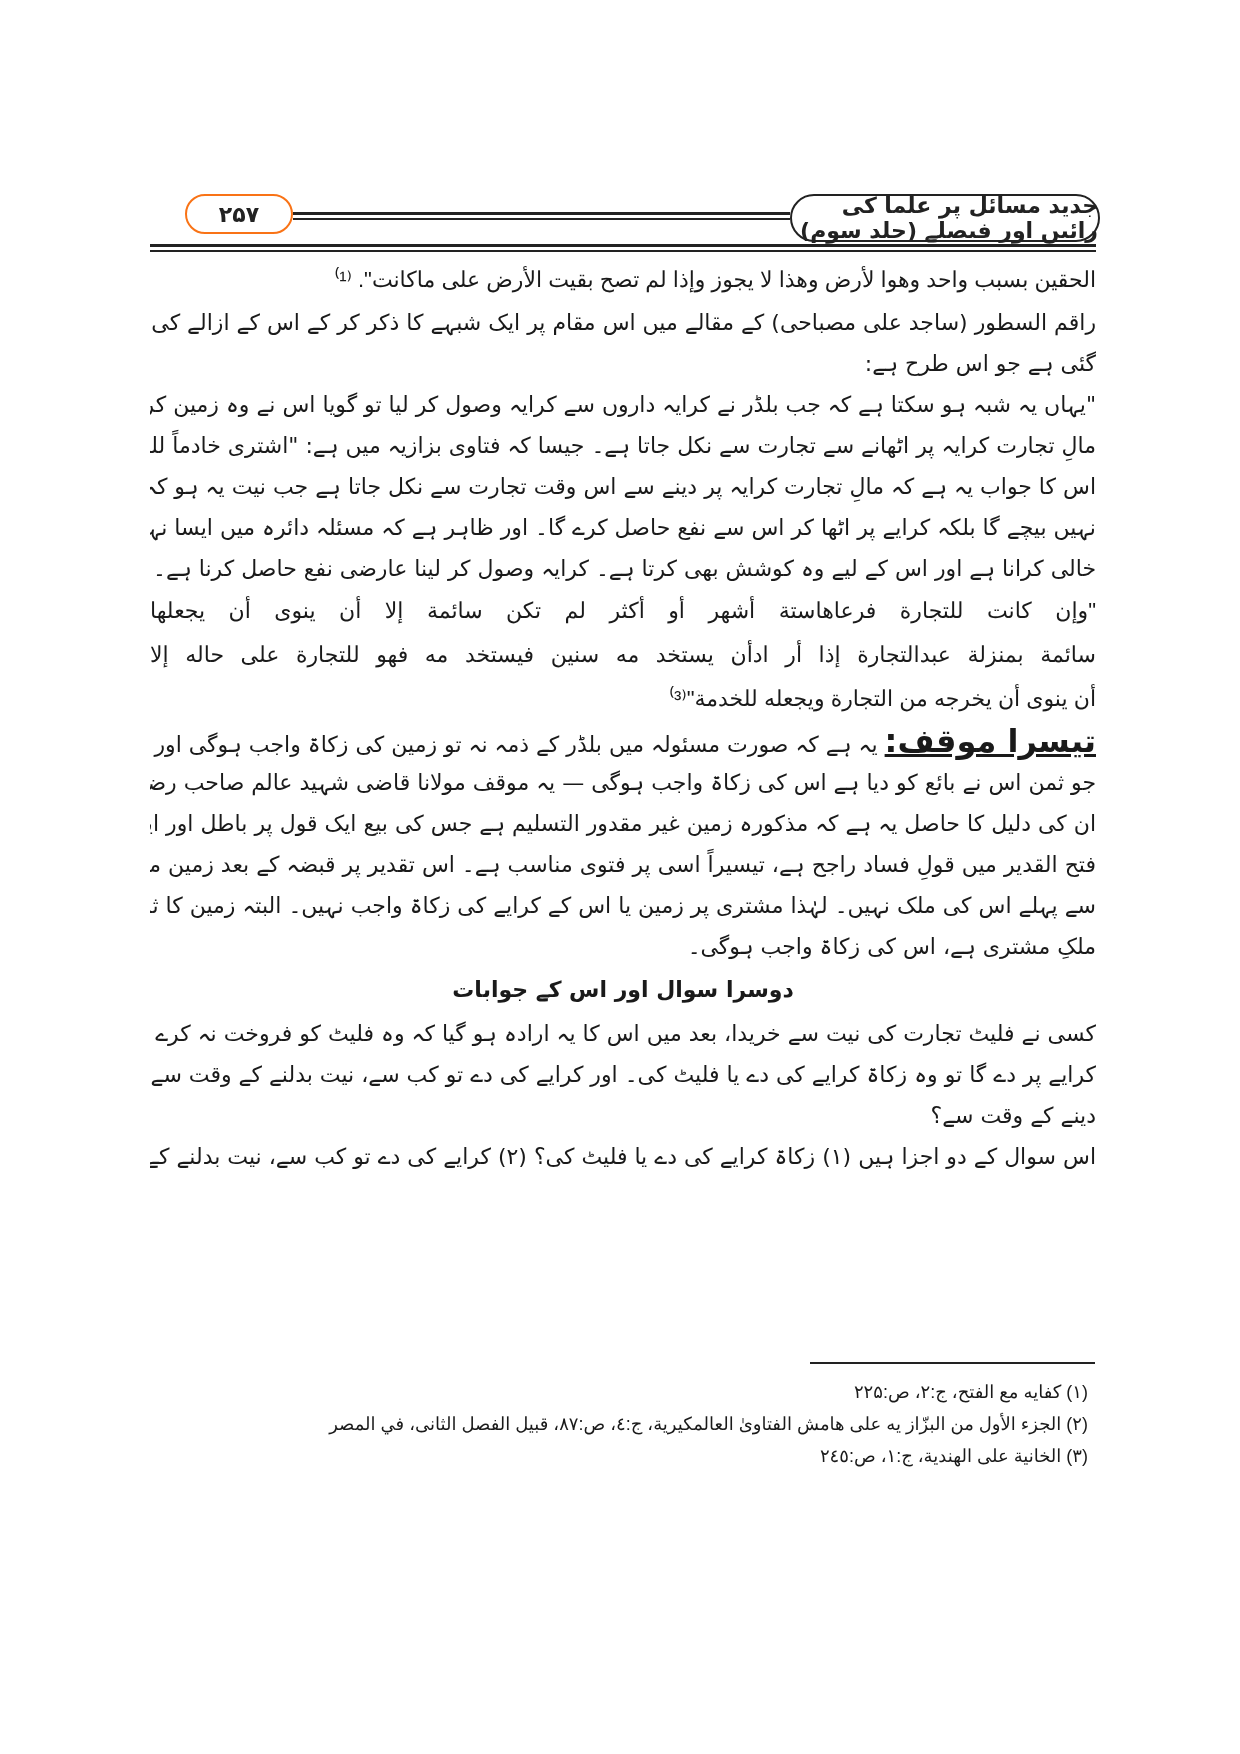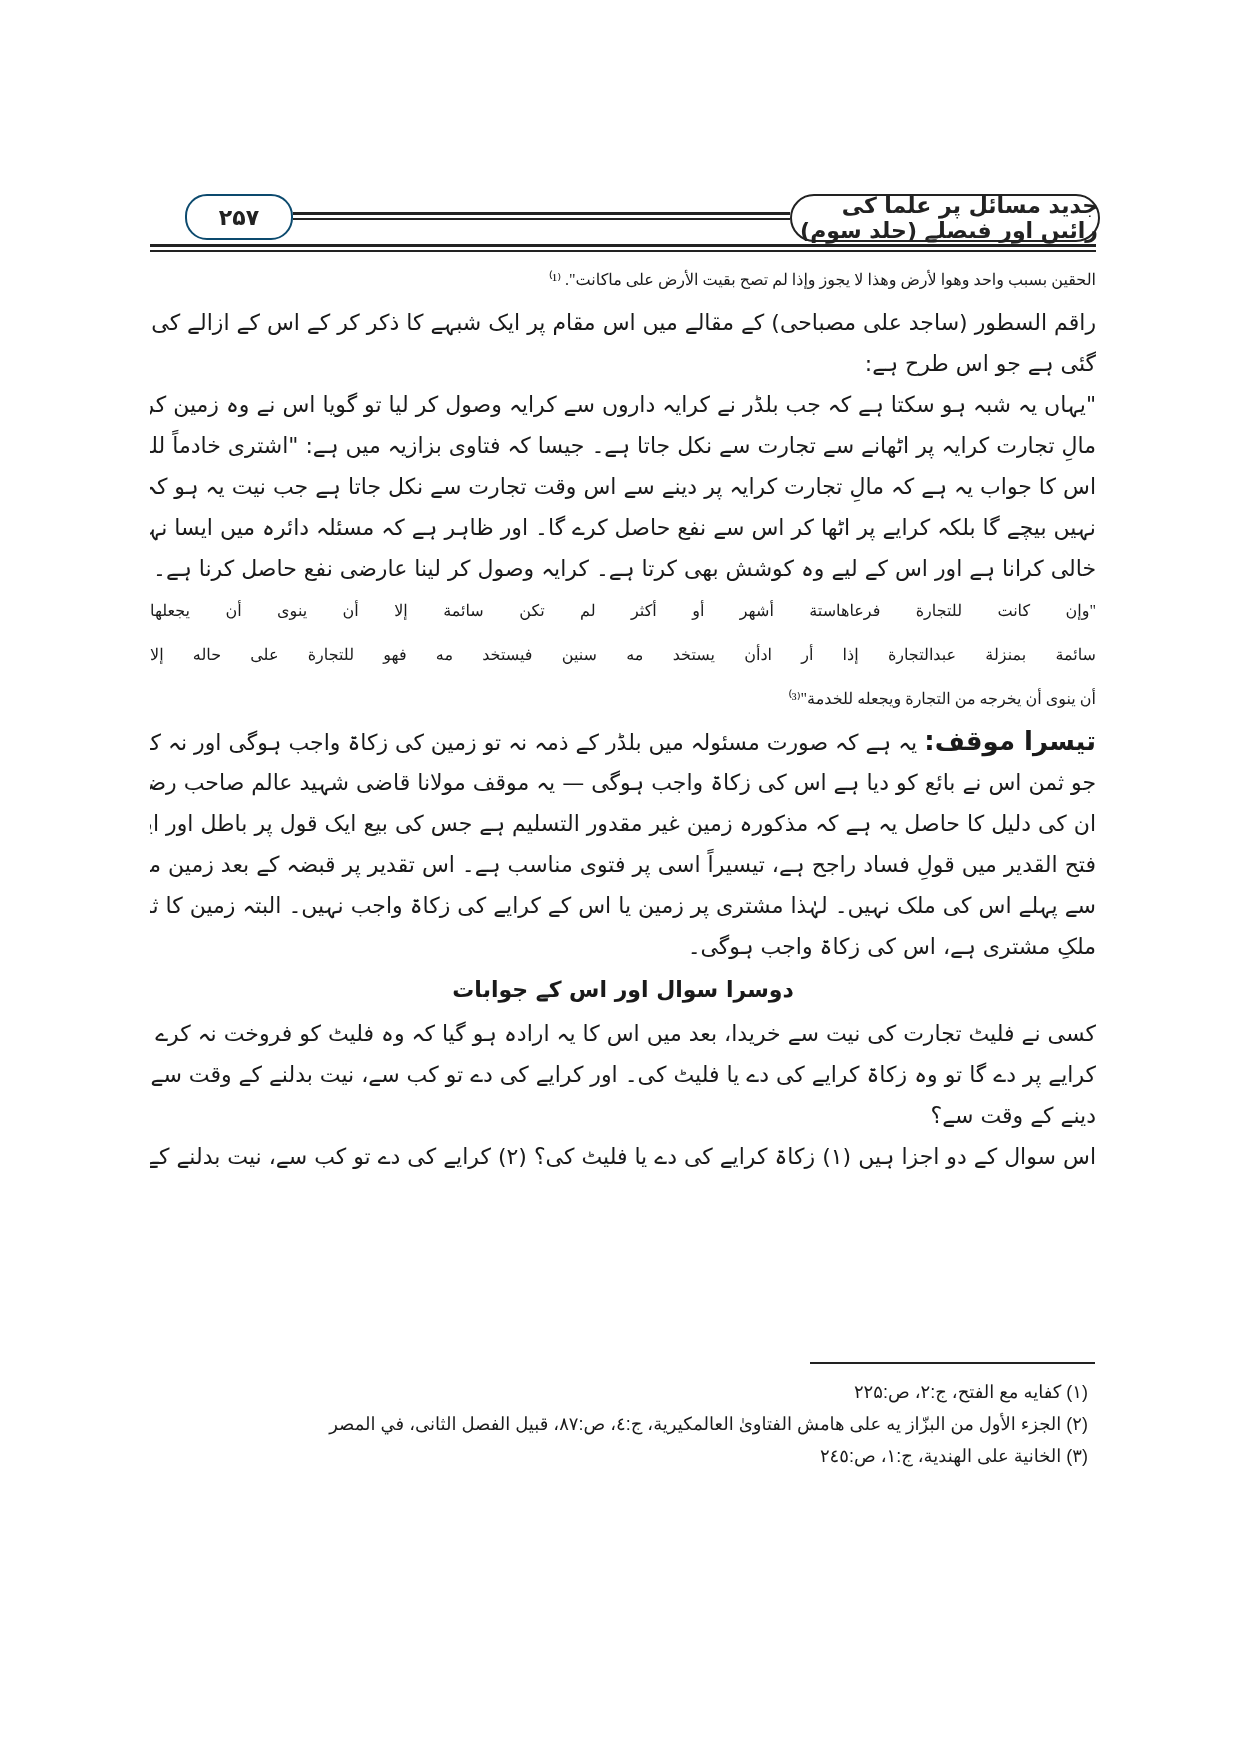--- a/index.html
+++ b/index.html
@@ -2,41 +2,41 @@
 <html><head>
 <meta charset="utf-8">
 <style>
   html, body { margin: 0; padding: 0; background: #ffffff; }
   body { width: 1240px; height: 1754px; position: relative; overflow: hidden;
          font-family: "DejaVu Sans", sans-serif; color: #1a1a1a; }
   .page { position: absolute; left: 0; top: 0; width: 1240px; height: 1754px; background: #fff; }
 
   
   .hdr { position: absolute; left: 150px; top: 188px; width: 950px; height: 66px; }
-  .pgbox { position: absolute; left: 35px; top: 6px; width: 108px; height: 46px;
-           border: 2px solid #0c4a6e; border-radius: 22px; box-sizing: border-box;
+  .pgbox { position: absolute; left: 35px; top: 6px; width: 108px; height: 40px;
+           border: 2px solid #f97316; border-radius: 22px; box-sizing: border-box;
            display: flex; align-items: center; justify-content: center;
            font-size: 22px; font-weight: bold; color: #222; }
   .titlebox { position: absolute; right: 0; top: 6px; width: 310px; height: 48px;
               border: 2px solid #222; border-radius: 24px; box-sizing: border-box;
               display: flex; align-items: center; justify-content: center;
               font-size: 22px; font-weight: bold; direction: rtl; color: #222; }
   .hdr-rule { position: absolute; left: 143px; right: 310px; top: 24px; height: 9px; }
   .hdr-rule::before { content: ""; position: absolute; left: 0; right: 0; top: 0; height: 3px; background: #222; }
   .hdr-rule::after  { content: ""; position: absolute; left: 0; right: 0; top: 6px; height: 2px; background: #222; }
   .double-rule { position: absolute; left: 150px; width: 946px; top: 244px; height: 9px; }
   .double-rule::before { content: ""; position: absolute; left: 0; right: 0; top: 0; height: 3px; background: #222; }
   .double-rule::after  { content: ""; position: absolute; left: 0; right: 0; top: 6px; height: 2px; background: #222; }
 
   
   .body { position: absolute; left: 150px; top: 258px; width: 946px; direction: rtl; text-align: justify; }
   .ln { font-size: 22px; line-height: 41px; height: 41px; white-space: nowrap; overflow: hidden; text-align-last: justify; }
   .ln.last { text-align-last: right; }
-  .ln.arabic { font-family: Liberation Serif, serif; font-size: 16px; line-height: 44px; height: 44px; }
-  .bold-lead { font-weight: bold; font-size: 26px; }
+  .ln.arabic { font-family: Liberation Sans, sans-serif; font-size: 22px; line-height: 44px; height: 44px; }
+  .bold-lead { font-weight: bold; font-size: 32px; text-decoration: underline; }
   .section-heading { text-align: center; font-size: 22px; font-weight: bold; height: 46px; line-height: 46px; text-align-last: center; }
 
   .fn-rule { position: absolute; left: 810px; width: 285px; top: 1362px; height: 2px; background: #222; }
   .footnotes { position: absolute; left: 150px; top: 1376px; width: 946px; direction: rtl;
                font-family: Liberation Sans, sans-serif; font-size: 18px; }
   .footnotes .fnl { line-height: 32px; height: 32px; white-space: nowrap; padding-right: 8px; }
 </style>
 </head>
 <body>
 

